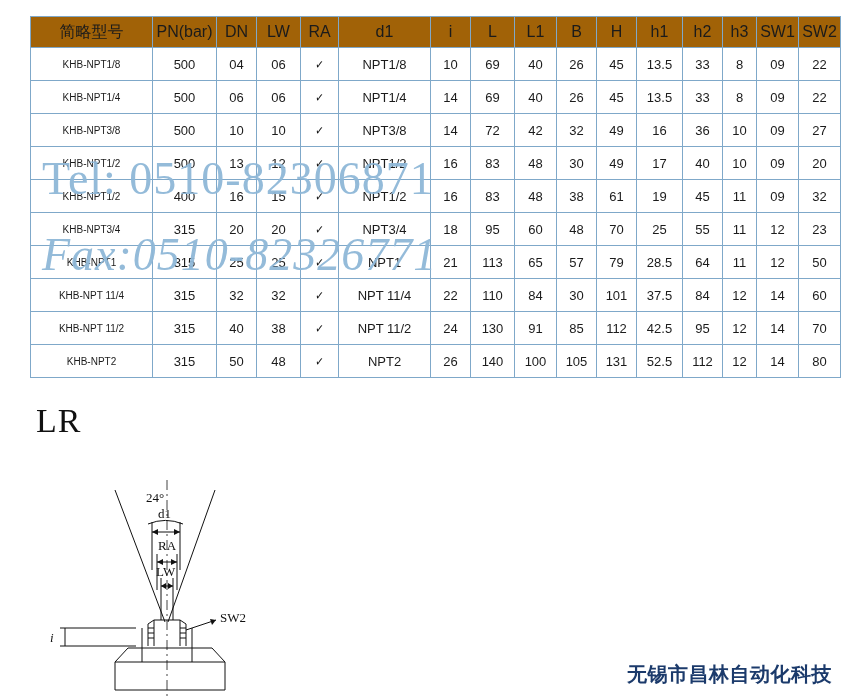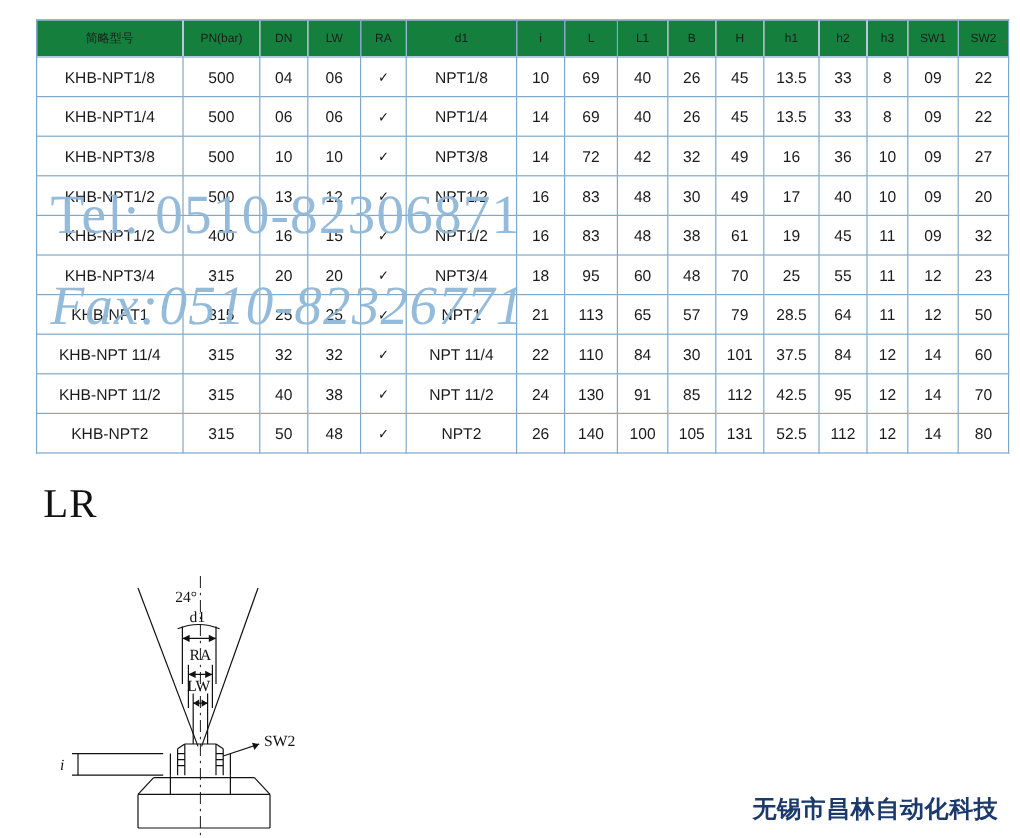--- a/index.html
+++ b/index.html
@@ -29,27 +29,27 @@
     border: 1px solid #7fa8c9;
     font-size: 13px;
     color: #1b1b1b;
     text-align: center;
     height: 32px;
     padding: 0 2px;
     white-space: nowrap;
     overflow: hidden;
   }
   table.spec thead th {
-    background: #15803d;
-    font-size: 10px;
+    background: #a16207;
+    font-size: 16px;
     font-weight: normal;
     height: 30px;
   }
   table.spec tbody td.model {
-    font-size: 13px;
+    font-size: 10px;
   }
   .check {
     font-size: 13px;
     color: #111;
     display: inline-block;
     transform: scaleX(0.75) rotate(8deg);
   }
 
   
   .watermark {

